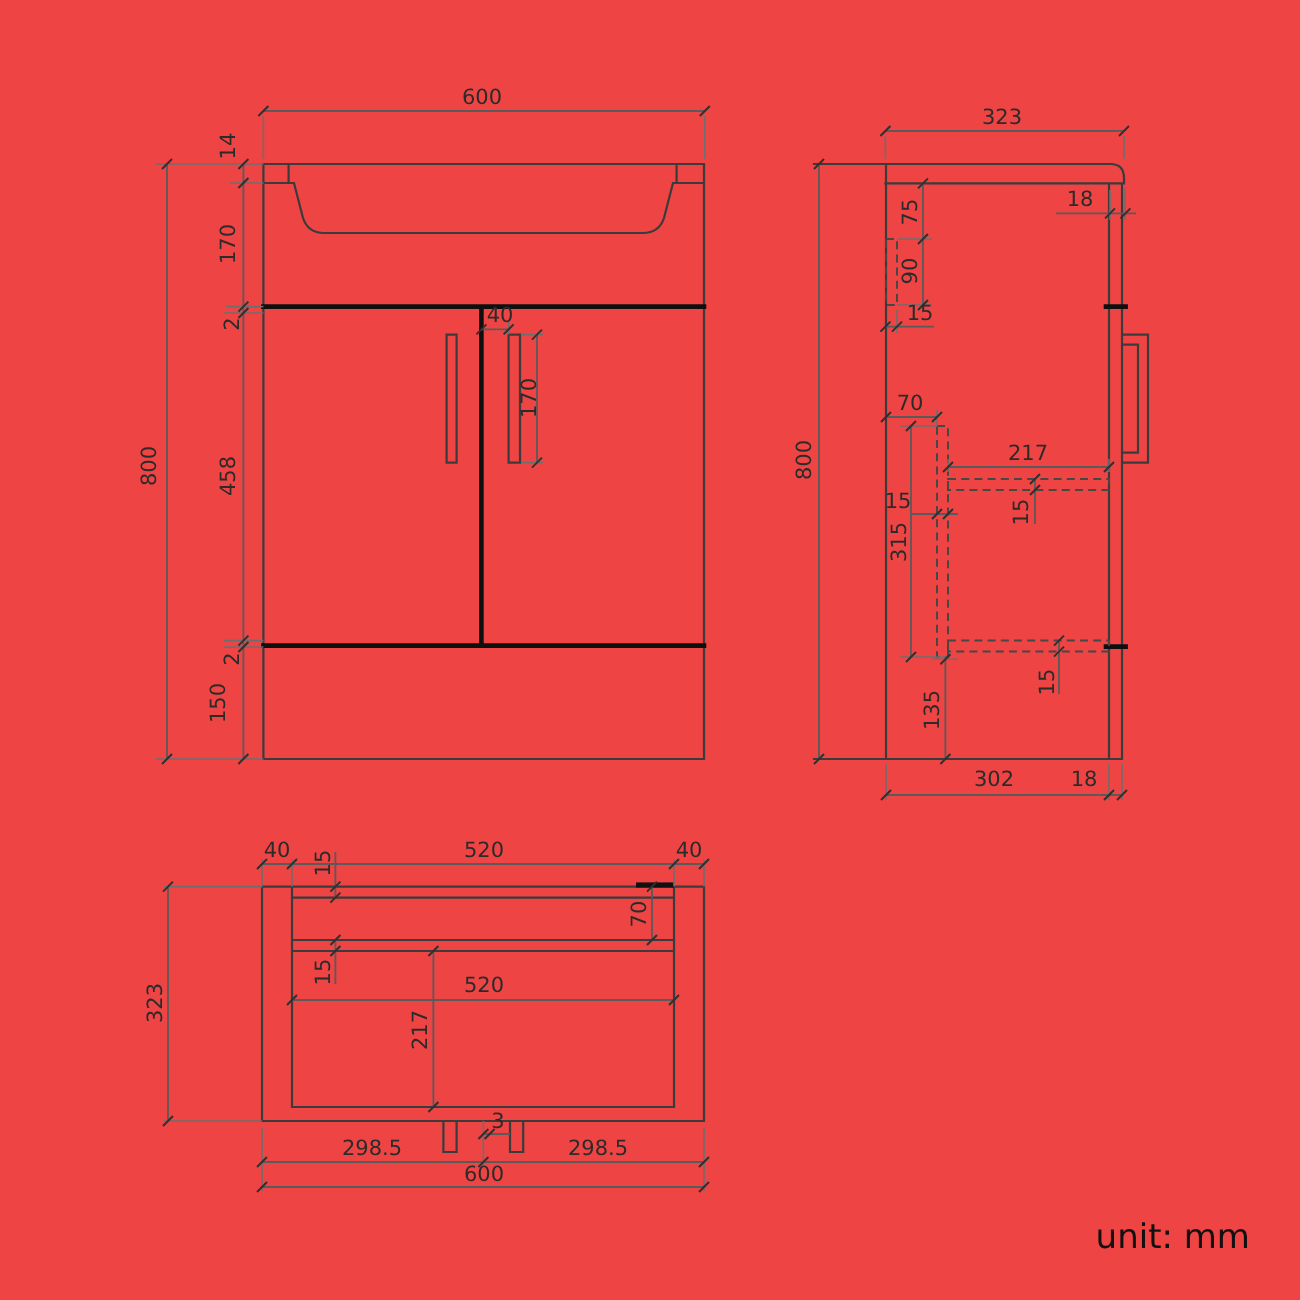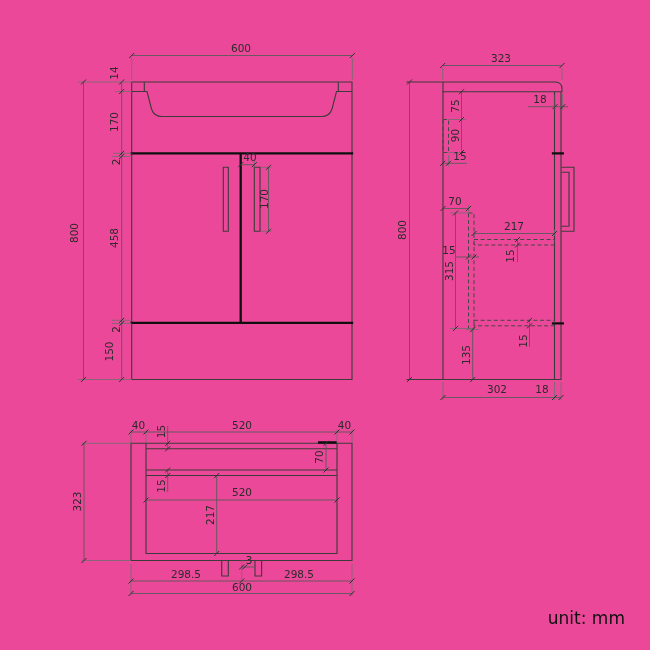--- a/index.html
+++ b/index.html
@@ -1,16 +1,16 @@
 <!DOCTYPE html>
 <html><head>
 <meta charset="utf-8">
 <style>
   html,body{margin:0;padding:0;background:#ffffff;}
-  .canvas{position:relative;width:650px;height:650px;background:#ec4899;overflow:hidden;
+  .canvas{position:relative;width:650px;height:650px;background:#ef4444;overflow:hidden;
           font-family:"DejaVu Sans", sans-serif;}
   svg text{font-family:"DejaVu Sans", sans-serif;font-size:10.5px;fill:#2b2b2b;}
   svg text.note{font-size:17px;fill:#111;}
   .ln{stroke:#3b3b3b;stroke-width:1.1;fill:none;stroke-linecap:square;}
   .thk{stroke:#0f0f0f;stroke-width:2.3;fill:none;stroke-linecap:square;}
   .dsh{stroke:#474747;stroke-width:1;fill:none;stroke-dasharray:4 2.6;}
   .dim{stroke:#5a5a5a;stroke-width:0.9;fill:none;}
   .ext{stroke:#6e6e6e;stroke-width:0.8;fill:none;}
   .tick{stroke:#303030;stroke-width:1;fill:none;}
 </style>

